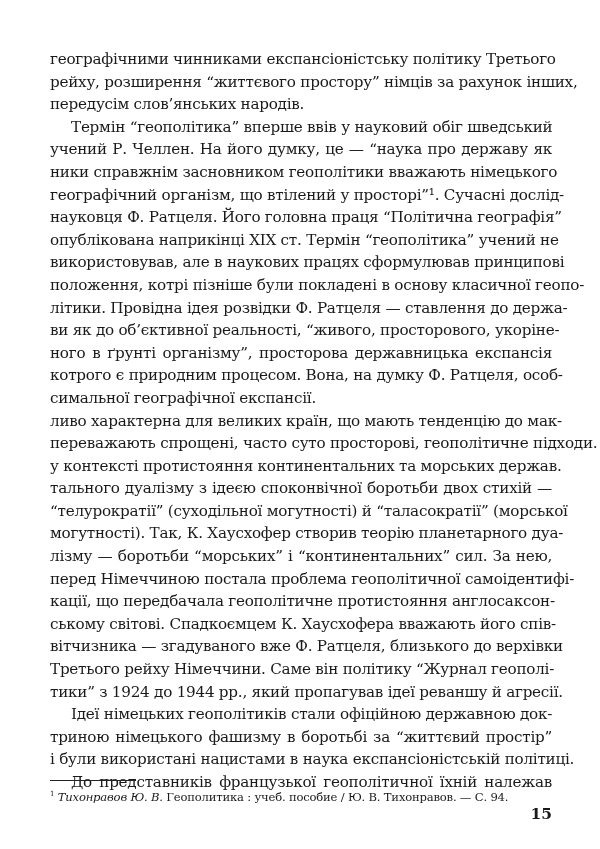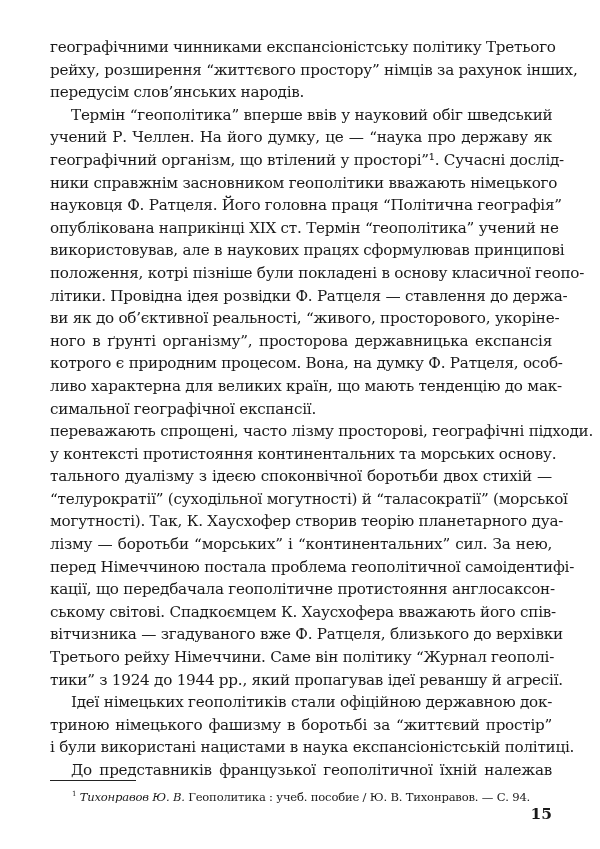--- a/index.html
+++ b/index.html
@@ -1,67 +1,67 @@
 <!DOCTYPE html>
 <html><head>
 <meta charset="utf-8">
 <style>
   html, body { margin: 0; padding: 0; }
   body {
     width: 600px; height: 849px; background: #ffffff; overflow: hidden;
     font-family: "DejaVu Serif", serif; color: #1a1a1a; position: relative;
   }
-  .page { position: absolute; left: 50px; top: 36px; width: 502px; }
+  .page { position: absolute; left: 50px; top: 48px; width: 502px; }
   .line {
     display: block; height: 22.6px; line-height: 22.6px; font-size: 15.2px;
     text-align: justify; text-align-last: justify; white-space: nowrap;
     letter-spacing: -0.25px;
   }
   .line.indent { padding-left: 21px; }
   .line.last { text-align-last: left; }
   .para { margin: 0; }
   .footnote-rule { position: absolute; left: 50px; top: 780px; width: 86px; border-top: 1px solid #222; }
   .footnote {
     position: absolute; left: 50px; top: 786px; width: 502px;
-    font-size: 11.6px; line-height: 16px; text-align: center; white-space: nowrap; letter-spacing: -0.2px;
+    font-size: 11.6px; line-height: 16px; text-align: left; white-space: nowrap; letter-spacing: -0.2px;
   }
   .footnote .author { font-style: italic; }
   .footnote sup { font-size: 7px; }
   .page-number {
     position: absolute; right: 48px; top: 804px; font-size: 15.5px; font-weight: bold;
   }
 </style>
 </head>
 <body>
 
 <div class="page" id="page-body">
     <div class="para">
       <span class="line">географічними чинниками експансіоністську політику Третього</span>
       <span class="line">рейху, розширення “життєвого простору” німців за рахунок інших,</span>
       <span class="line last">передусім слов’янських народів.</span>
     </div>
     <div class="para">
       <span class="line indent">Термін “геополітика” вперше ввів у науковий обіг шведський</span>
       <span class="line">учений Р. Челлен. На його думку, це — “наука про державу як</span>
+      <span class="line">ники справжнім засновником геополітики вважають німецького</span>
       <span class="line">географічний організм, що втілений у просторі”¹. Сучасні дослід-</span>
-      <span class="line">ники справжнім засновником геополітики вважають німецького</span>
       <span class="line">науковця Ф. Ратцеля. Його головна праця “Політична географія”</span>
       <span class="line">опублікована наприкінці XIX ст. Термін “геополітика” учений не</span>
       <span class="line">використовував, але в наукових працях сформулював принципові</span>
       <span class="line">положення, котрі пізніше були покладені в основу класичної геопо-</span>
       <span class="line">літики. Провідна ідея розвідки Ф. Ратцеля — ставлення до держа-</span>
       <span class="line">ви як до об’єктивної реальності, “живого, просторового, укоріне-</span>
       <span class="line">ного в ґрунті організму”, просторова державницька експансія</span>
       <span class="line">котрого є природним процесом. Вона, на думку Ф. Ратцеля, особ-</span>
+      <span class="line last">симальної географічної експансії.</span>
       <span class="line">ливо характерна для великих країн, що мають тенденцію до мак-</span>
-      <span class="line last">симальної географічної експансії.</span>
     </div>
     <div class="para">
-      <span class="line">переважають спрощені, часто лізму просторові, географічні підходи.</span>
-      <span class="line">у контексті протистояння континентальних та морських основу.</span>
+      <span class="line">переважають спрощені, часто суто просторові, геополітичне підходи.</span>
+      <span class="line">у контексті протистояння континентальних та морських держав.</span>
       <span class="line">тального дуалізму з ідеєю споконвічної боротьби двох стихій —</span>
       <span class="line">“телурократії” (суходільної могутності) й “таласократії” (морської</span>
       <span class="line">могутності). Так, К. Хаусхофер створив теорію планетарного дуа-</span>
       <span class="line">лізму — боротьби “морських” і “континентальних” сил. За нею,</span>
       <span class="line">перед Німеччиною постала проблема геополітичної самоідентифі-</span>
       <span class="line">кації, що передбачала геополітичне протистояння англосаксон-</span>
       <span class="line">ському світові. Спадкоємцем К. Хаусхофера вважають його спів-</span>
       <span class="line">вітчизника — згадуваного вже Ф. Ратцеля, близького до верхівки</span>
       <span class="line">Третього рейху Німеччини. Саме він політику “Журнал геополі-</span>
       <span class="line last">тики” з 1924 до 1944 рр., який пропагував ідеї реваншу й агресії.</span>

